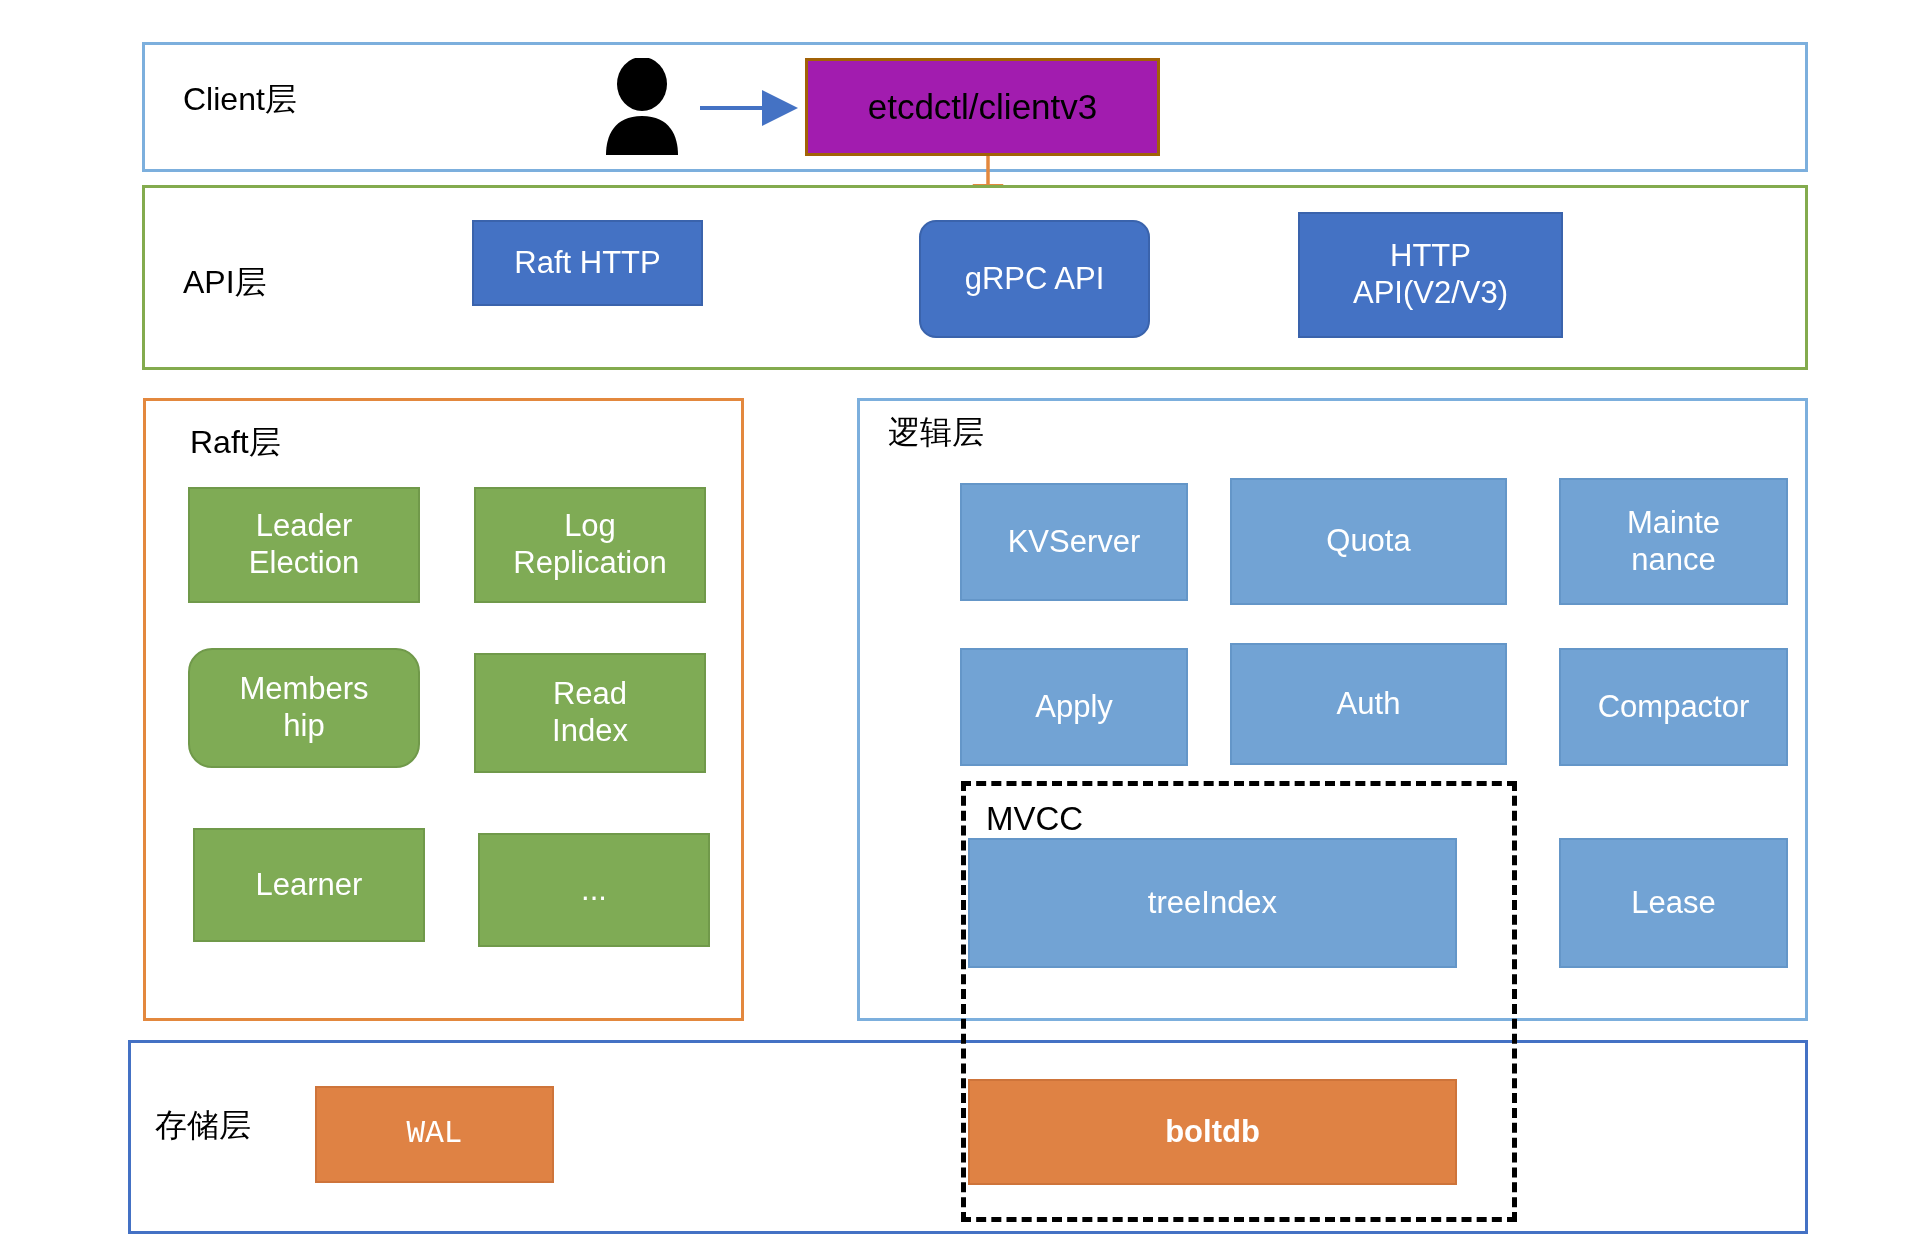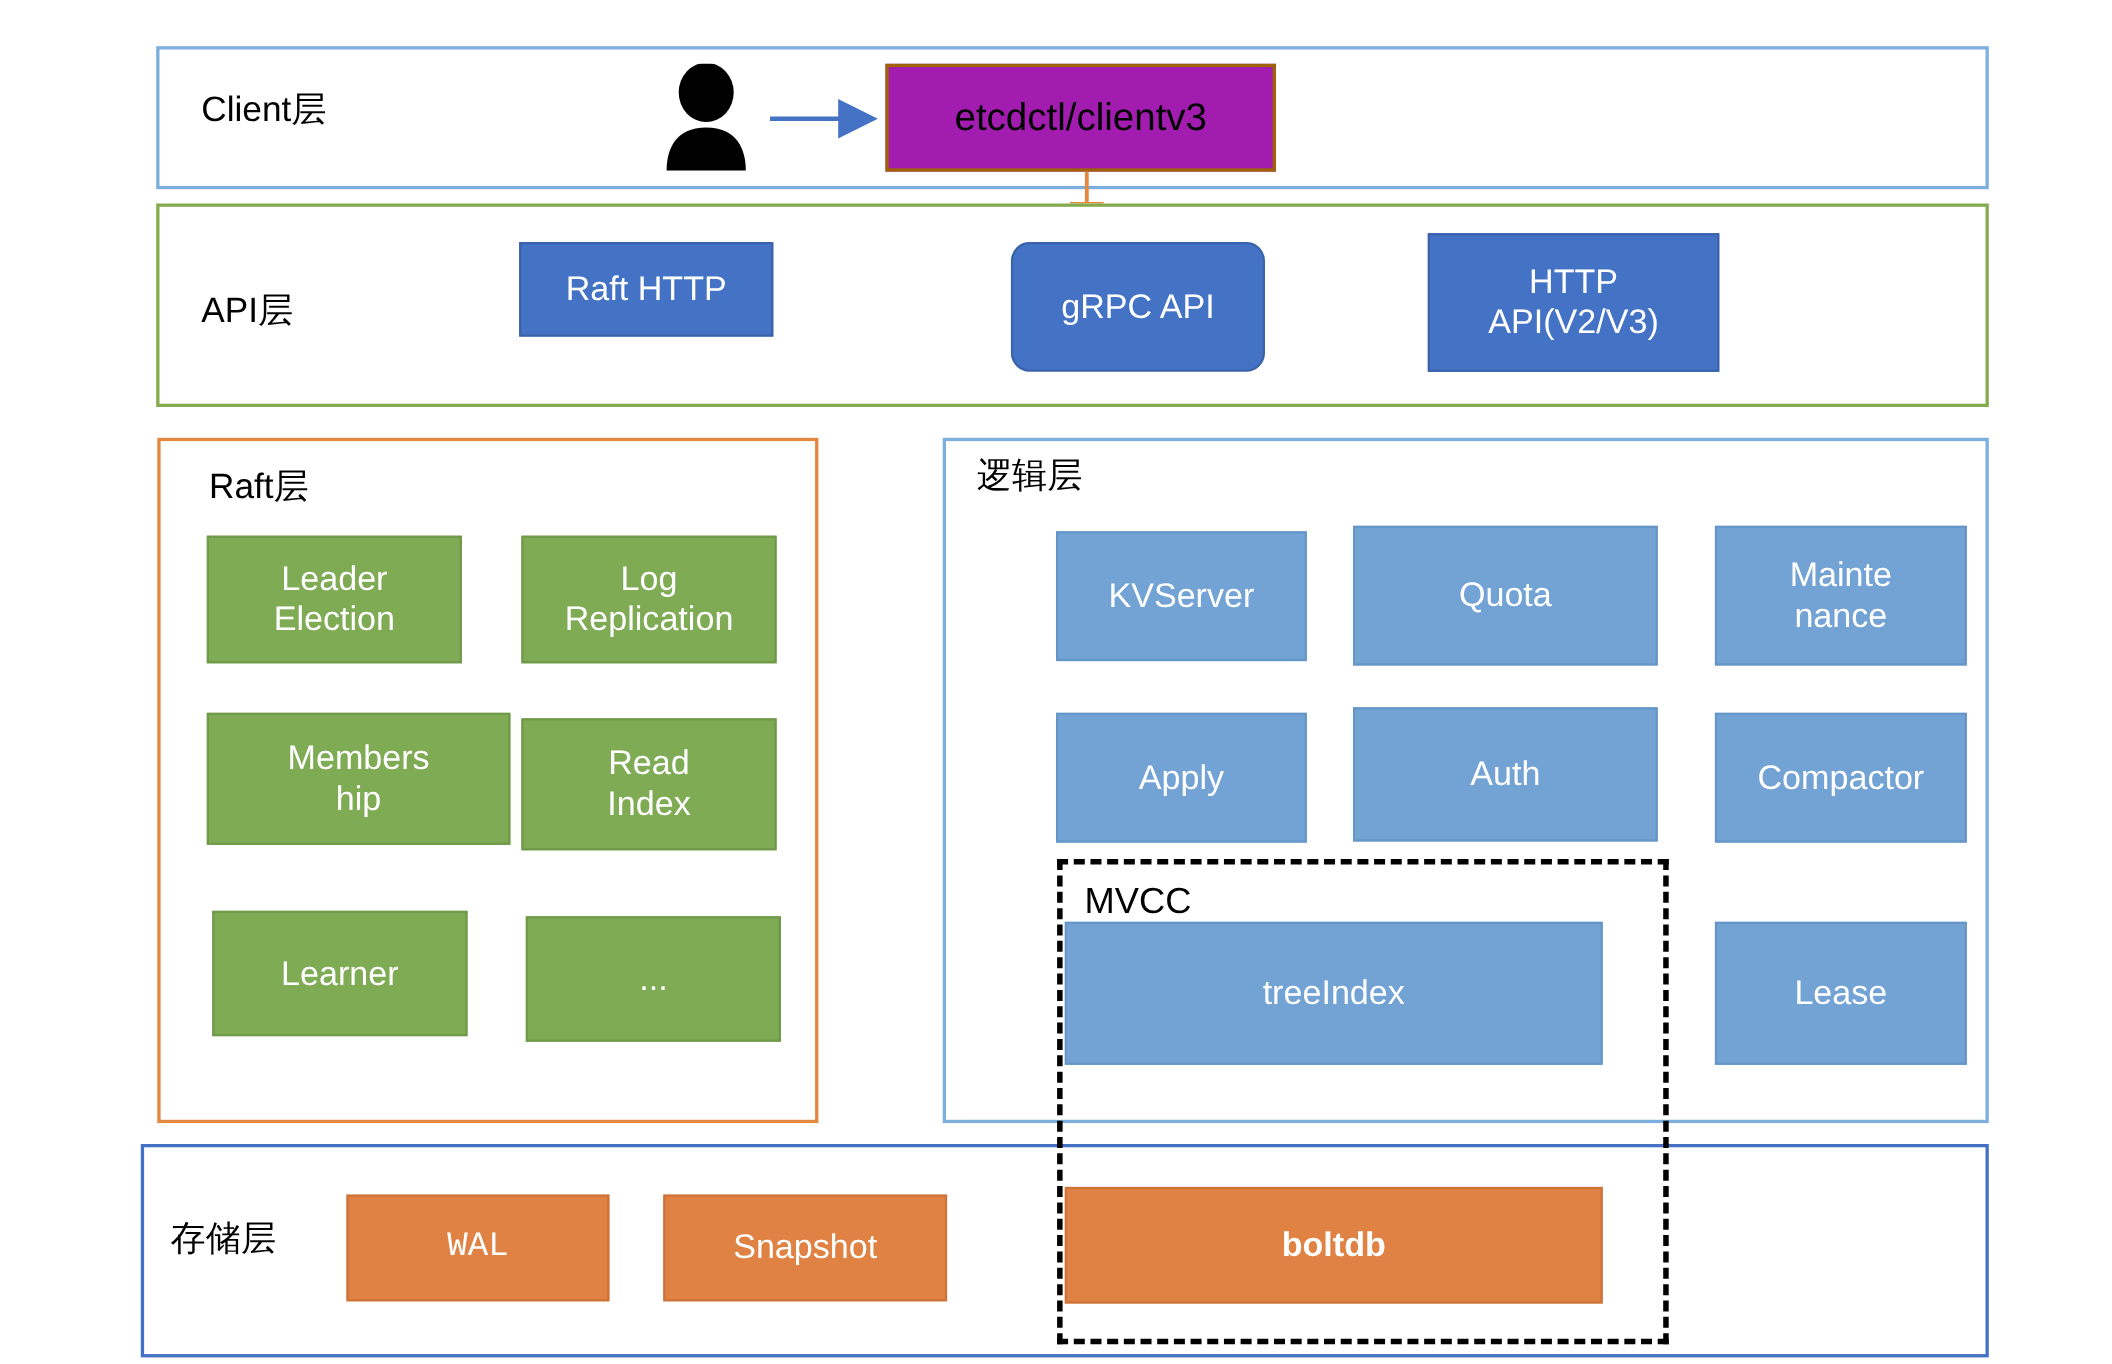--- a/index.html
+++ b/index.html
@@ -165,21 +165,21 @@
   <div class="layer-frame frame-raft" style="left:143px; top:398px; width:601px; height:623px;"></div>
 
   <div class="layer-caption" style="left:190px; top:425px;">Raft层</div>
 
   <div class="node node-green" style="left:188px; top:487px; width:232px; height:116px;">Leader
 Election</div>
 
   <div class="node node-green" style="left:474px; top:487px; width:232px; height:116px;">Log
 Replication</div>
 
-  <div class="node node-green" style="left:188px; top:648px; width:276px; height:120px;">Members
+  <div class="node node-green" style="left:188px; top:648px; width:232px; height:120px;border-radius:24px;">Members
 hip</div>
 
   <div class="node node-green" style="left:474px; top:653px; width:232px; height:120px;">Read
 Index</div>
 
   <div class="node node-green" style="left:193px; top:828px; width:232px; height:114px;">Learner</div>
 
   <div class="node node-green" style="left:478px; top:833px; width:232px; height:114px;">...</div>
 
   <div class="layer-frame frame-logic" style="left:857px; top:398px; width:951px; height:623px;"></div>
@@ -202,21 +202,20 @@
   <div class="node node-blue-light" style="left:968px; top:838px; width:489px; height:130px;">treeIndex</div>
 
   <div class="node node-blue-light" style="left:1559px; top:838px; width:229px; height:130px;">Lease</div>
 
   <div class="layer-frame frame-storage" style="left:128px; top:1040px; width:1680px; height:194px;"></div>
 
   <div class="layer-caption" style="left:155px; top:1108px;">存储层</div>
 
   <div class="node node-orange" style="left:315px; top:1086px; width:239px; height:97px;font-family:Liberation Mono, monospace;">WAL</div>
 
-  <div class="node node-orange" style="left:603px; top:1086px; width:258px; height:97px;">Snapshot</div>
 
   <div class="node node-orange" style="left:968px; top:1079px; width:489px; height:106px;font-weight:bold;">boltdb</div>
 
   <div class="mvcc-box" style="left:961px; top:781px; width:556px; height:441px;"></div>
 
   <div class="mvcc-label" style="left:986px; top:800px;">MVCC</div>
 
 </div>
 
 </body></html>

